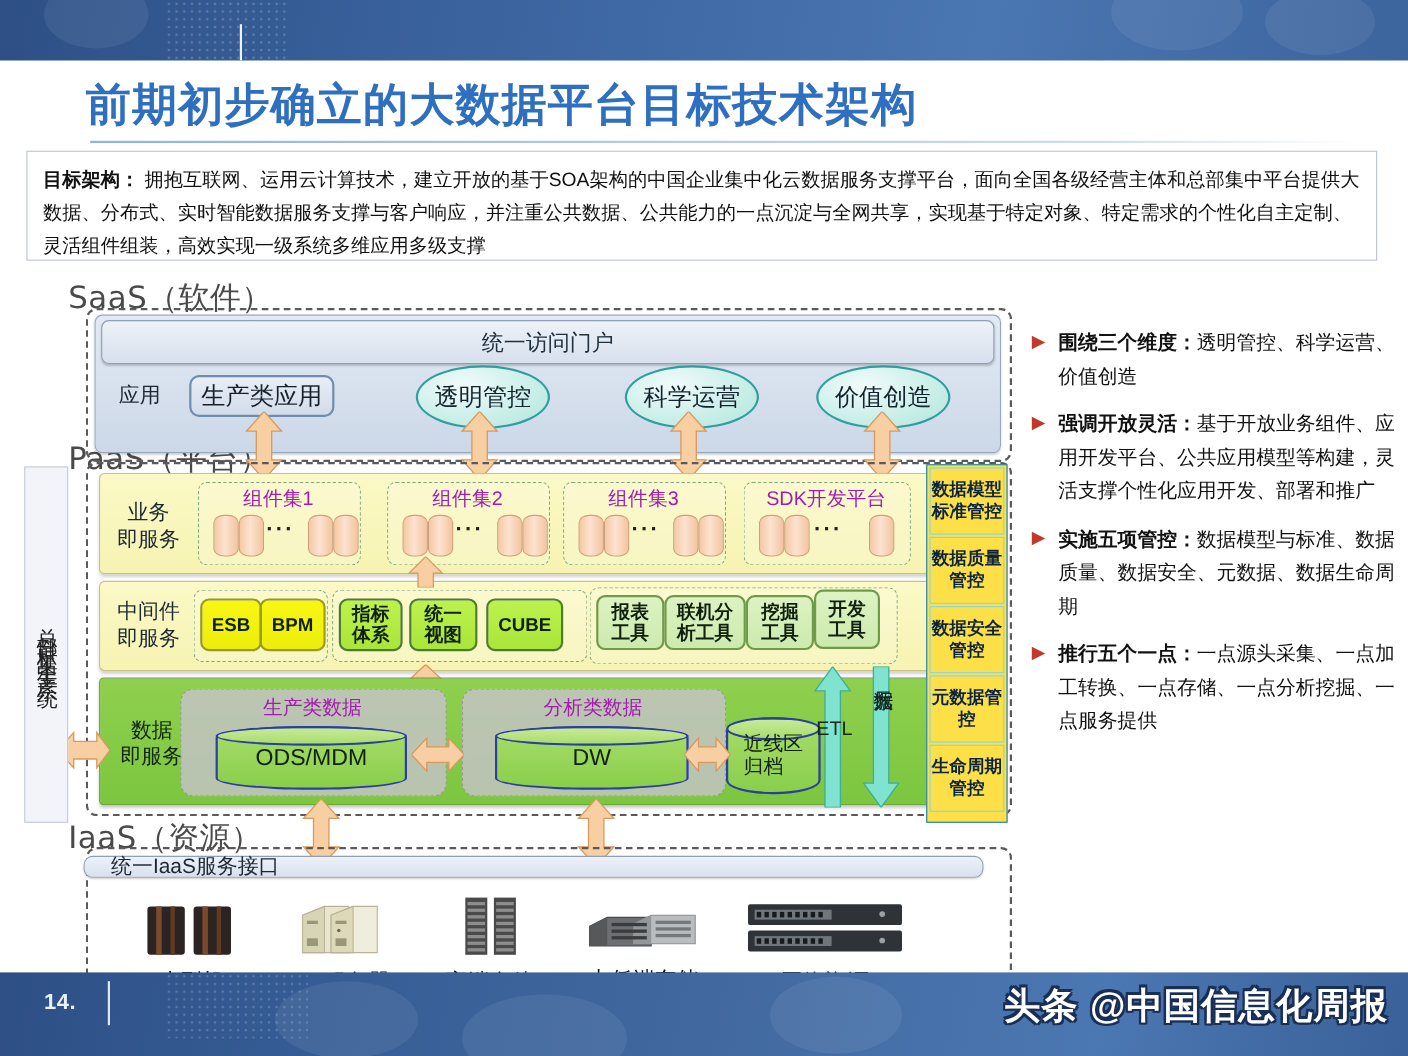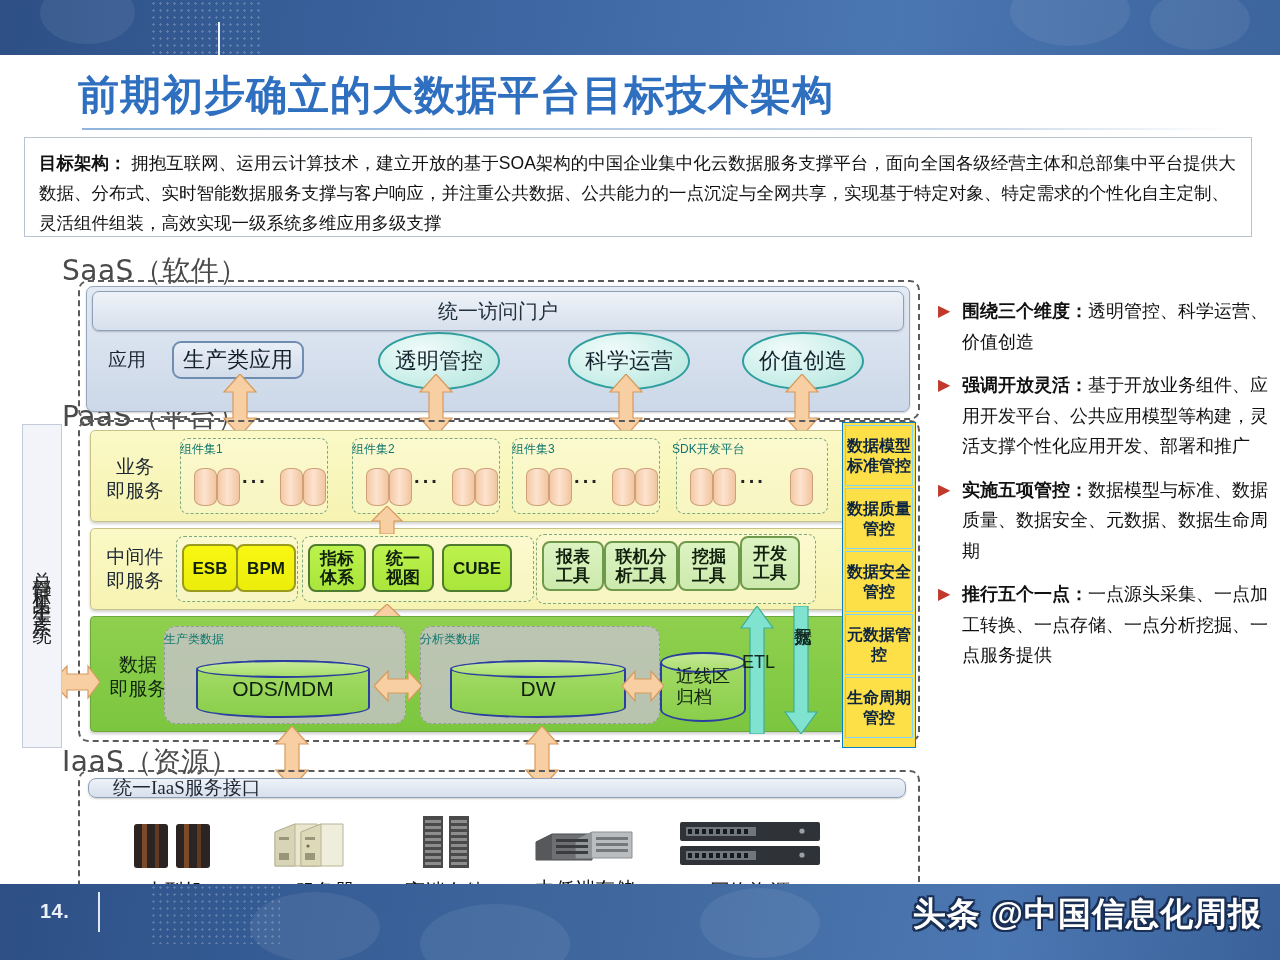--- a/index.html
+++ b/index.html
@@ -96,21 +96,21 @@
     display:flex;align-items:center;justify-content:center;
     font-size:22px;color:#13232e;
   }
   
   .yellow-band{
     position:absolute;border:1px solid #c9c288;border-radius:5px;
     background:linear-gradient(180deg,#fbf9c6,#f6f3b2);
     box-shadow:0 2px 3px rgba(0,0,0,.18);
   }
   .grp-dash{position:absolute;border:1.5px dashed #7fa87f;border-radius:8px;background:rgba(255,255,255,.18);}
-  .grp-title{position:absolute;font-size:12px;color:#0f766e;text-align:left;white-space:nowrap;}
+  .grp-title{position:absolute;font-size:18px;color:#a21caf;text-align:center;white-space:nowrap;}
   .cyl{
     position:absolute;width:21px;height:36px;border-radius:10px/7px;
     background:linear-gradient(90deg,#f4c9a4,#fde3cf 45%,#f2c5a0);
     border:1px solid #cf9f7a;
   }
   .dots3{position:absolute;font-size:20px;color:#222;letter-spacing:2px;font-weight:bold;}
   .mw-chip{
     position:absolute;border:2px solid #4e7c2f;border-radius:8px;
     display:flex;align-items:center;justify-content:center;text-align:center;
     font-size:17px;line-height:19px;color:#10200c;font-weight:bold;
@@ -342,21 +342,21 @@
   <div style="position:absolute;left:788px;top:366px;width:26px;font-size:18px;line-height:22px;color:#13281f;text-align:center;writing-mode:vertical-rl;">元数据</div>
 
   <svg class="ar" style="left:274px;top:478px;" width="36" height="62">
     <polygon points="18,0 34,18 25,18 25,44 34,44 18,62 2,44 11,44 11,18 2,18" fill="#f7cfa2" stroke="#d79a5e" stroke-width="1.2"></polygon>
   </svg>
   <svg class="ar" style="left:524px;top:478px;" width="36" height="62">
     <polygon points="18,0 34,18 25,18 25,44 34,44 18,62 2,44 11,44 11,18 2,18" fill="#f7cfa2" stroke="#d79a5e" stroke-width="1.2"></polygon>
   </svg>
 
   <div class="dash-box" style="left:78px;top:522px;width:838px;height:128px;"></div>
-  <div class="iaas-bar" style="left:88px;top:530px;width:818px;height:20px;font-family:Liberation Serif, serif;">统一IaaS服务接口</div>
+  <div class="iaas-bar" style="left:76px;top:530px;width:818px;height:20px;">统一IaaS服务接口</div>
 
   <div class="hw" style="left:112px;top:572px;width:124px;">
     <svg width="92" height="50" viewBox="0 0 92 50">
       <rect x="6" y="4" width="34" height="44" rx="3" fill="#2b2422"></rect>
       <rect x="14" y="4" width="5" height="44" fill="#7a4a2a"></rect>
       <rect x="27" y="4" width="4" height="44" fill="#5e3b22"></rect>
       <rect x="48" y="4" width="34" height="44" rx="3" fill="#2b2422"></rect>
       <rect x="56" y="4" width="5" height="44" fill="#7a4a2a"></rect>
       <rect x="69" y="4" width="4" height="44" fill="#5e3b22"></rect>
     </svg>

